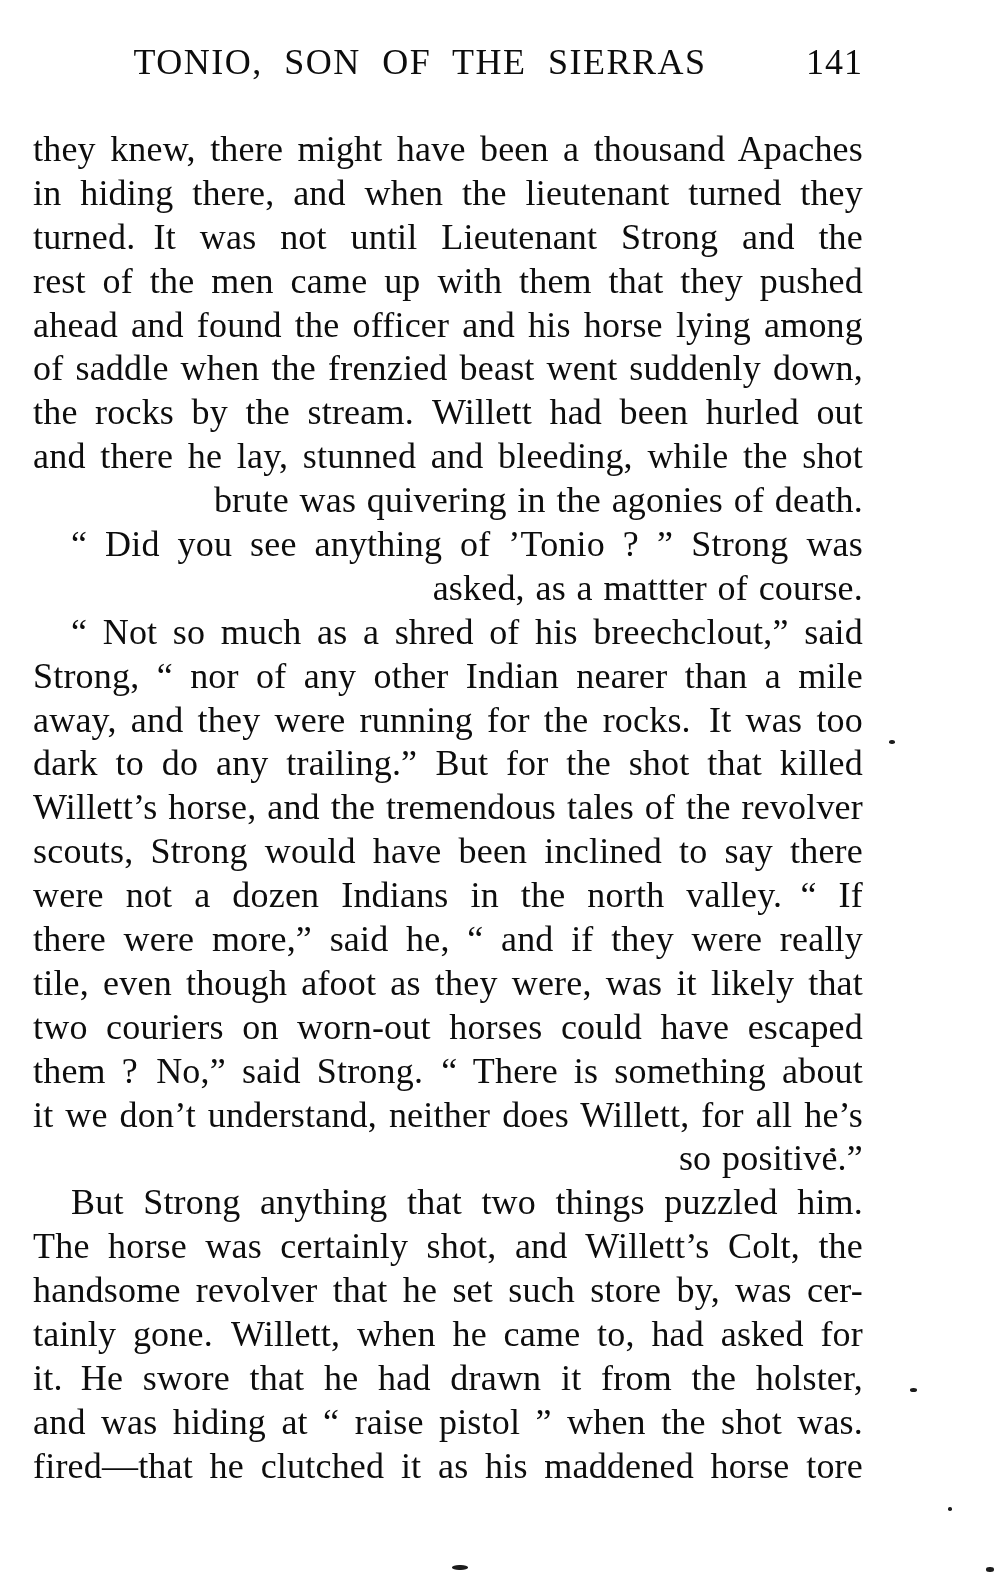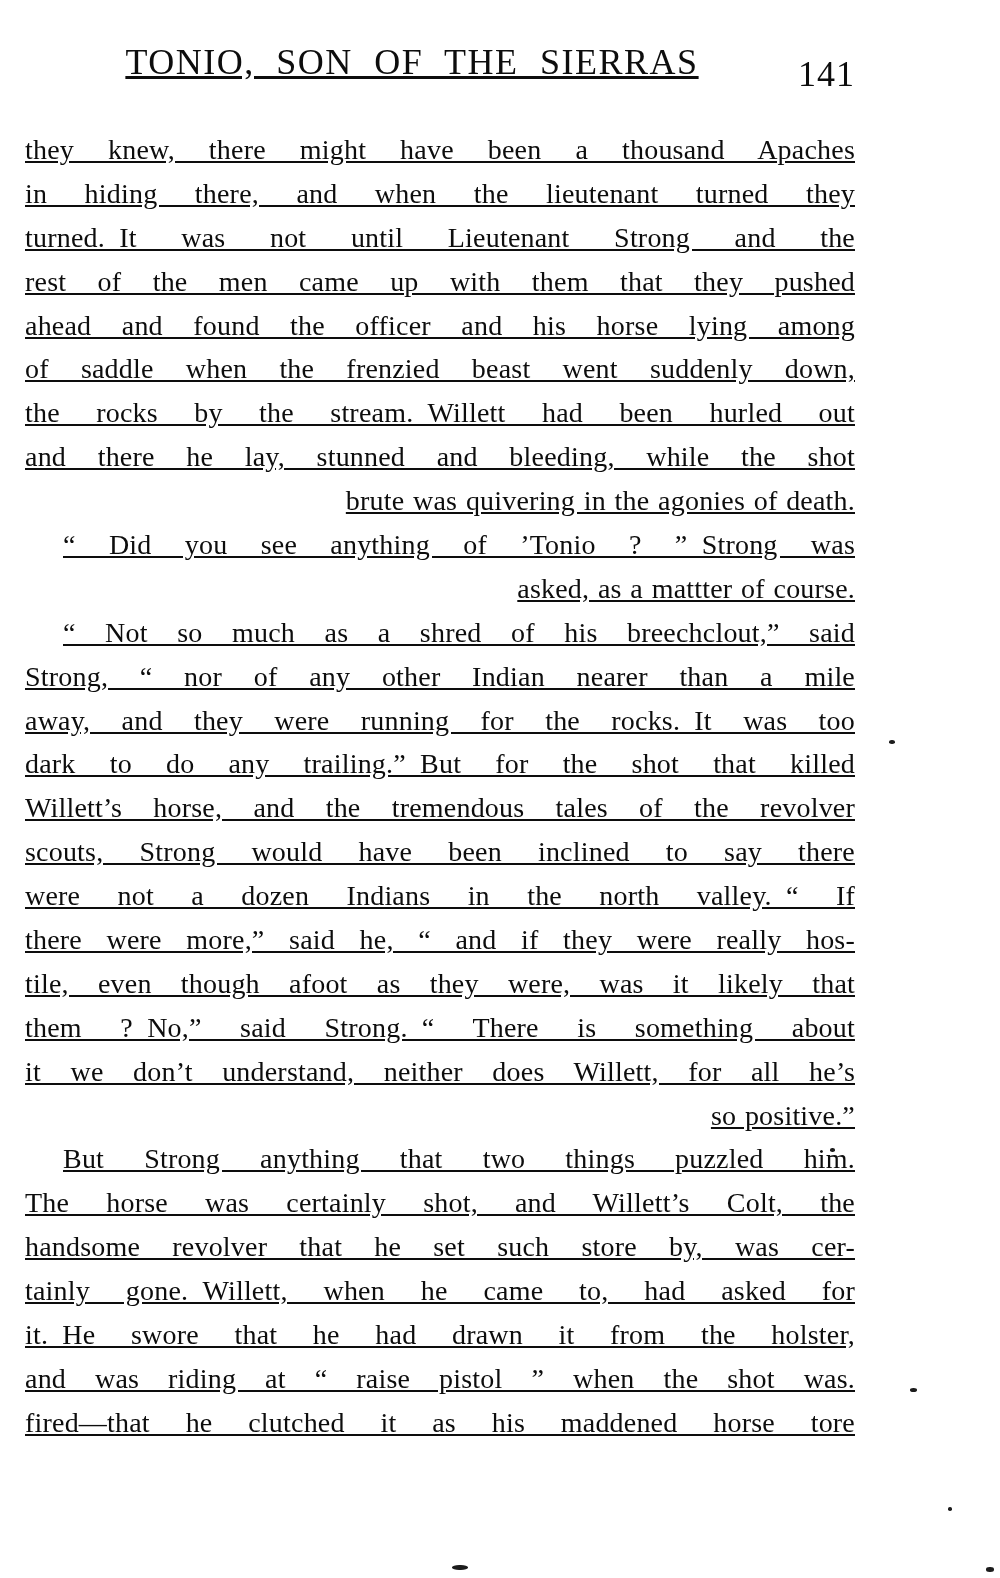--- a/index.html
+++ b/index.html
@@ -11,49 +11,47 @@
     position: relative;
     width: 1000px;
     height: 1578px;
     background: #ffffff;
     overflow: hidden;
     font-family: "Liberation Serif", "DejaVu Serif", serif;
     color: #0d0d0d;
   }
   .content {
     position: absolute;
-    left: 25px;
+    left: 33px;
     top: 40px;
     width: 830px;
-    text-decoration: underline;
   }
   .page-header {
     position: relative;
     height: 44px;
     line-height: 44px;
   }
   .running-head {
     text-align: center;
     font-size: 36px;
     letter-spacing: 1.5px;
     word-spacing: 11px;
     white-space: nowrap;
     transform: translateX(-28px);
   }
   .folio {
     position: absolute;
     right: 0;
     top: 0;
     font-size: 36px;
     letter-spacing: 1px;
-    margin-top: 12px;
   }
   .body-text {
     margin-top: 44px;
-    font-size: 28px;
+    font-size: 36px;
     line-height: 43.9px;
     letter-spacing: 0.2px;
     word-spacing: 1.5px;
   }
   .para { margin: 0; }
   .line {
     height: 43.9px;
     overflow: hidden;
     text-align: right;
   }
@@ -97,31 +95,32 @@
         <div class="para">
           <div class="line just indent">“ Not so much as a shred of his breechclout,” said</div>
           <div class="line just">Strong, “ nor of any other Indian nearer than a mile</div>
           <div class="line just">away, and they were running for the rocks. It was too</div>
           <div class="line just">dark to do any trailing.” But for the shot that killed</div>
           <div class="line just">Willett’s horse, and the tremendous tales of the revolver</div>
           <div class="line just">scouts, Strong would have been inclined to say there</div>
           <div class="line just">were not a dozen Indians in the north valley. “ If</div>
           <div class="line just">there were more,” said he, “ and if they were really hos-</div>
           <div class="line just">tile, even though afoot as they were, was it likely that</div>
+          <div class="line just">two couriers on worn-out horses could have escaped</div>
           <div class="line just">them ? No,” said Strong. “ There is something about</div>
           <div class="line just">it we don’t understand, neither does Willett, for all he’s</div>
           <div class="line">so positive.”</div>
         </div>
         <div class="para">
           <div class="line just indent">But Strong anything that two things puzzled him.</div>
           <div class="line just">The horse was certainly shot, and Willett’s Colt, the</div>
           <div class="line just">handsome revolver that he set such store by, was cer-</div>
           <div class="line just">tainly gone. Willett, when he came to, had asked for</div>
           <div class="line just">it. He swore that he had drawn it from the holster,</div>
-          <div class="line just">and was riding at “ raise pistol ” when the shot was.</div>
+          <div class="line just">and was hiding at “ raise pistol ” when the shot was.</div>
           <div class="line just">fired—that he clutched it as his maddened horse tore</div>
         </div>
       </main>
   </div>
 <div class="speck" style="left: 889px; top: 740px; width: 6px; height: 4px;"></div>
     <div class="speck" style="left: 830px; top: 1148px; width: 5px; height: 4px;"></div>
     <div class="speck" style="left: 910px; top: 1388px; width: 7px; height: 4px;"></div>
     <div class="speck" style="left: 948px; top: 1507px; width: 4px; height: 4px;"></div>
     <div class="speck" style="left: 986px; top: 1567px; width: 8px; height: 5px;"></div>
     <div class="speck" style="left: 452px; top: 1565px; width: 16px; height: 5px;"></div>

